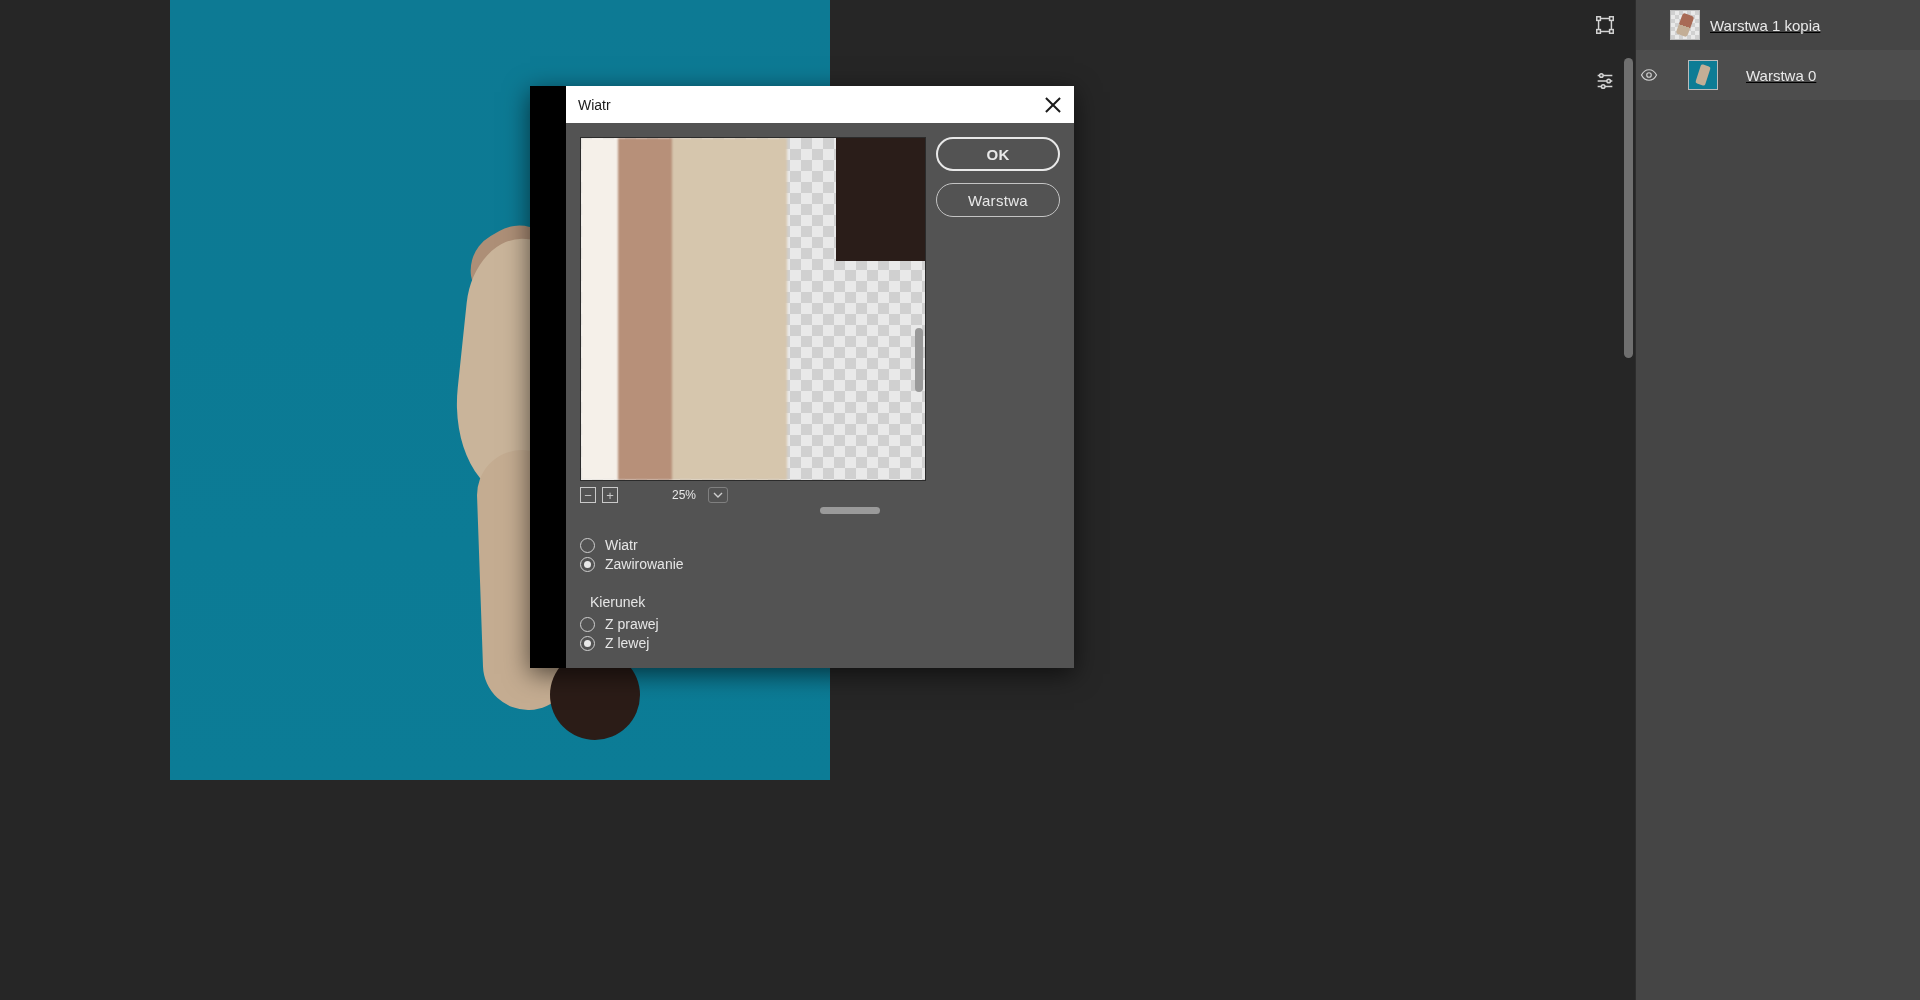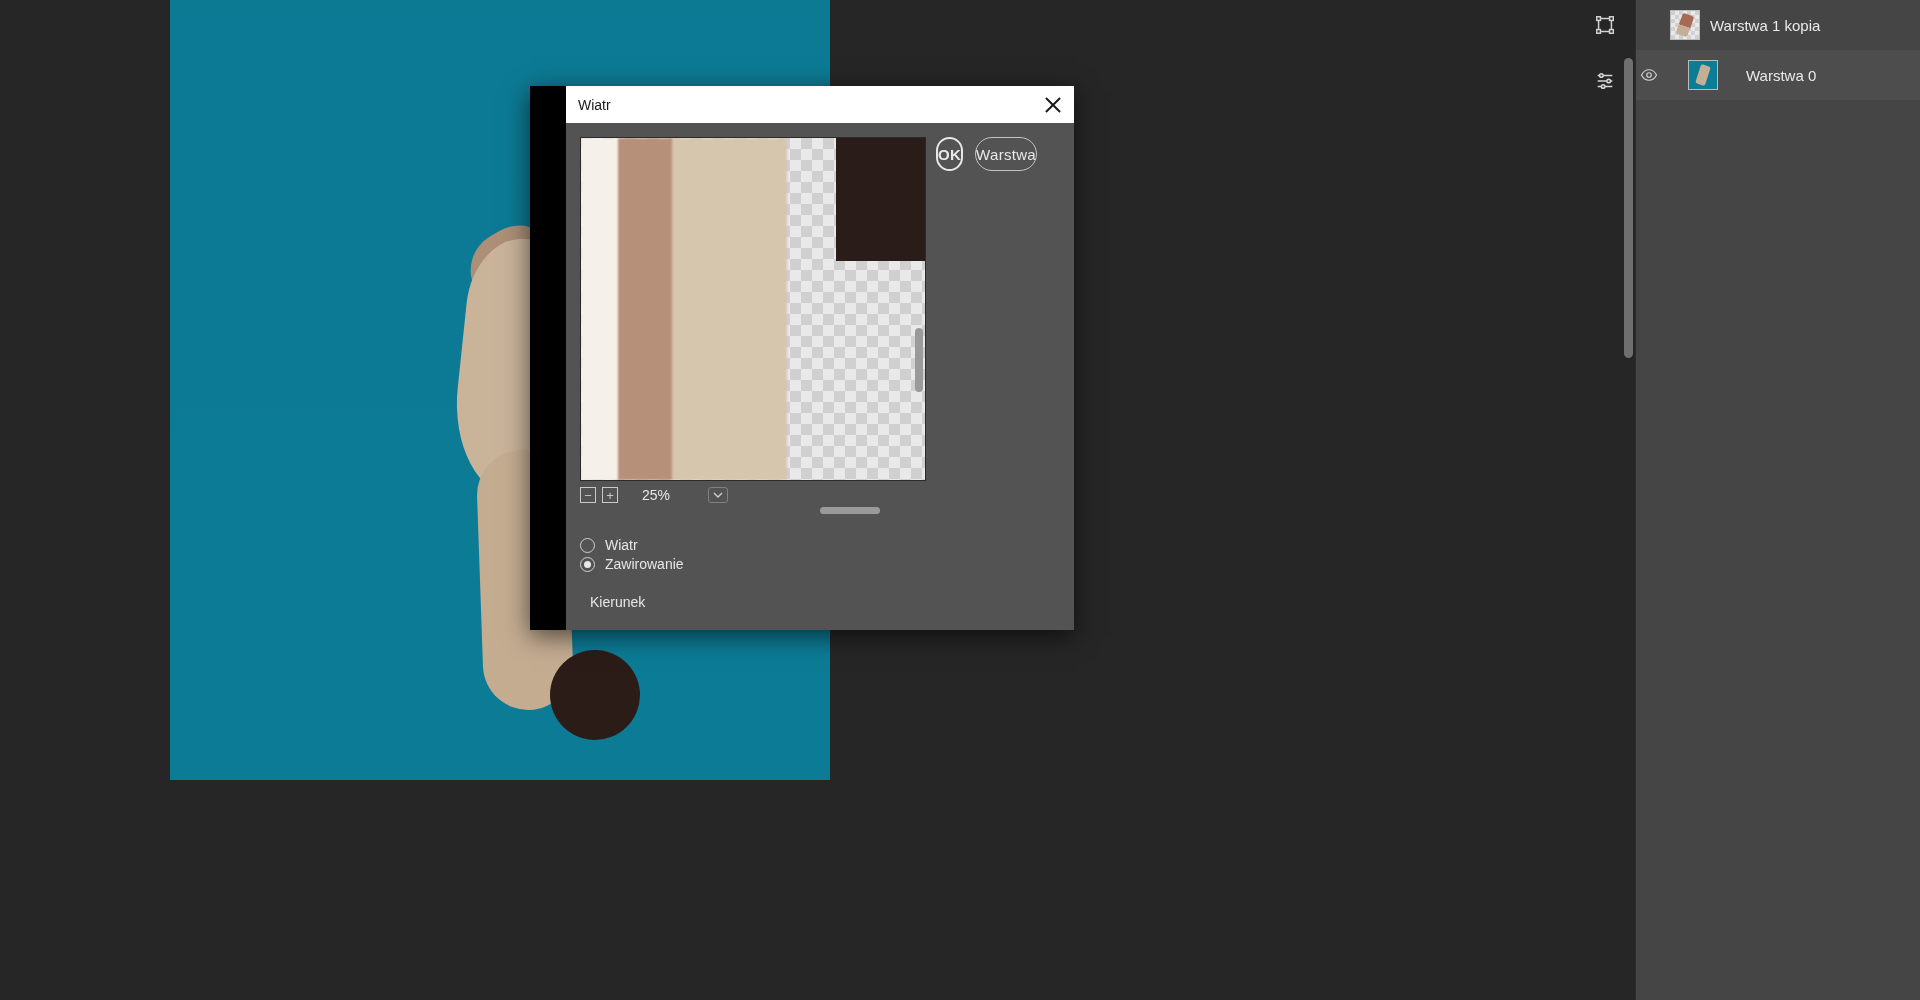--- a/index.html
+++ b/index.html
@@ -27,46 +27,46 @@
 
   .preview-outer { width: 362px; }
   .preview-img { width:346px; height:344px; background:
       repeating-conic-gradient(#e9e9e9 0 25%, #d0d0d0 0 50%) 0 0/22px 22px;
       position:relative; border:1px solid #2b2b2b; overflow:hidden;}
   .preview-fg { position:absolute; left:0; top:0; width:60%; height:100%; background:linear-gradient(90deg,#f5f0e9 0 18%, #b79079 18% 44%, #d6c6ad 44% 100%); filter:blur(1px);}
   .preview-fg2 { position:absolute; right:0; top:0; width:26%; height:36%; background:#2a1d19;}
 
   .preview-ctrl { display:flex; align-items:center; gap:6px; margin-top:6px; }
   .pm-btn { width:16px; height:16px; border:1px solid #c9c9c9; color:#c9c9c9; display:flex; align-items:center; justify-content:center; font-size:13px; line-height:1; cursor:pointer; user-select:none;}
-  .zoom-val { color:#e8e8e8; font-size:14px; margin-left:18px; width:54px; text-align:left;}
+  .zoom-val { color:#e8e8e8; font-size:12px; margin-left:18px; width:54px; text-align:right;}
   .zoom-dd { width:20px; height:16px; border:1px solid #808080; border-radius:3px; display:flex; align-items:center; justify-content:center; margin-left:6px; color:#cfcfcf; font-size:11px; cursor:pointer;}
   .h-scroll { position:relative; height:10px; width:346px; margin-top:2px;}
   .h-thumb { position:absolute; left:240px; width:60px; top:2px; height:7px; background:#9a9a9a; border-radius:4px;}
   .v-scroll { position:absolute; right:0; top:0; width:12px; height:344px;}
   .v-thumb { position:absolute; right:2px; top:190px; width:8px; height:64px; background:#9a9a9a; border-radius:4px;}
 
   .preview-wrap { position:relative; display:flex; }
-  .right-col { width:140px; margin-left:10px; display:flex; flex-direction:row; gap:12px; }
+  .right-col { width:140px; margin-left:10px; display:flex; flex-direction:column; gap:12px; }
   .btn { height:34px; border:1px solid #c4c4c4; border-radius:18px; background:transparent; color:#e8e8e8; font-size:15px; cursor:pointer; letter-spacing:.3px;}
   .btn.primary { border:2px solid #e8e8e8; font-weight:600;}
 
   .group { margin-top:22px; }
   .group-label { color:#e6e6e6; font-size:14px; margin-bottom:6px; margin-left:10px;}
   .radio-row { display:flex; align-items:center; gap:10px; color:#e6e6e6; font-size:14px; margin:3px 0; cursor:pointer;}
   .radio { width:15px; height:15px; border-radius:50%; border:1.5px solid #cfcfcf; display:inline-flex; align-items:center; justify-content:center;}
   .radio.sel::after { content:""; width:7px; height:7px; border-radius:50%; background:#e8e8e8;}
 
   
   .sidebar { position:absolute; right:0; top:0; width:285px; height:1000px; background:#454545; border-left:1px solid #2d2d2d;}
   .panel-scroll { position:absolute; left:-14px; top:0; width:14px; height:1000px; }
   .ps-thumb { position:absolute; top:58px; width:9px; left:2px; height:300px; background:#6f6f6f; border-radius:5px;}
   .side-icons { position:absolute; left:-46px; top:14px; width:30px; display:flex; flex-direction:column; gap:34px; align-items:center;}
   .side-ico { width:22px; height:22px; color:#d4d4d4; }
 
-  .layer-row { display:flex; align-items:center; gap:10px; padding:10px 8px 10px 2px; }
+  .layer-row { display:flex; align-items:center; gap:10px; padding:10px 8px 10px 2px;text-decoration:underline; }
   .layer-row.sel { background:#4d4d4d;gap:28px;}
   .eye-col { width:22px; height:22px; display:flex; align-items:center; justify-content:center; color:#cfcfcf;}
   .thumb { width:30px; height:30px; border:1px solid #bbb; background:#fff; display:flex; align-items:center; justify-content:center; overflow:hidden;}
   .thumb.checker { background:
      repeating-conic-gradient(#e9e9e9 0 25%, #d0d0d0 0 50%) 0 0/8px 8px;}
   .thumb-inner { width:12px; height:22px; background:linear-gradient(180deg,#a86a55 0 55%, #c3ae96 55% 100%); transform:rotate(20deg); border-radius:3px;}
   .thumb-inner2 { width:30px; height:30px; background:#0d7c95; display:flex; align-items:center; justify-content:center;}
   .thumb-inner2 div { width:10px; height:20px; background:#c3ae96; transform:rotate(18deg); border-radius:2px;}
   .layer-name { color:#e9e9e9; font-size:15px; }
 </style>
@@ -127,20 +127,30 @@
           </div>
           <div class="radio-row">
             <span class="radio sel"></span>
             <span>Zawirowanie</span>
           </div>
         </div>
     </div>
 
     <div class="group">
       <div class="group-label">Kierunek</div>
+      <div id="dir-opts">
+          <div class="radio-row">
+            <span class="radio"></span>
+            <span>Z prawej</span>
+          </div>
+          <div class="radio-row">
+            <span class="radio sel"></span>
+            <span>Z lewej</span>
+          </div>
+        </div>
     </div>
   </div>
 </div>
 
 <div class="sidebar">
   <div class="panel-scroll">
       <div class="ps-thumb"></div>
     </div>
   <div class="side-icons">
     <div class="side-ico">

